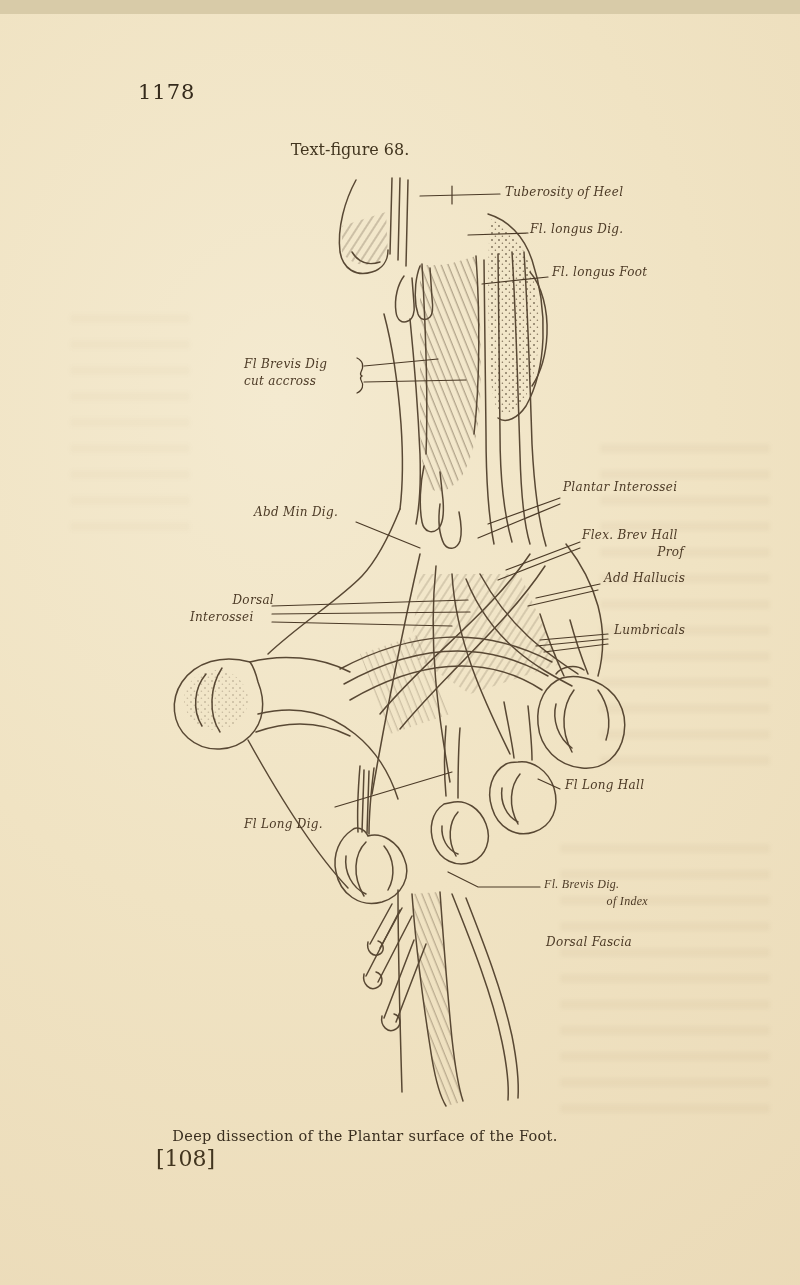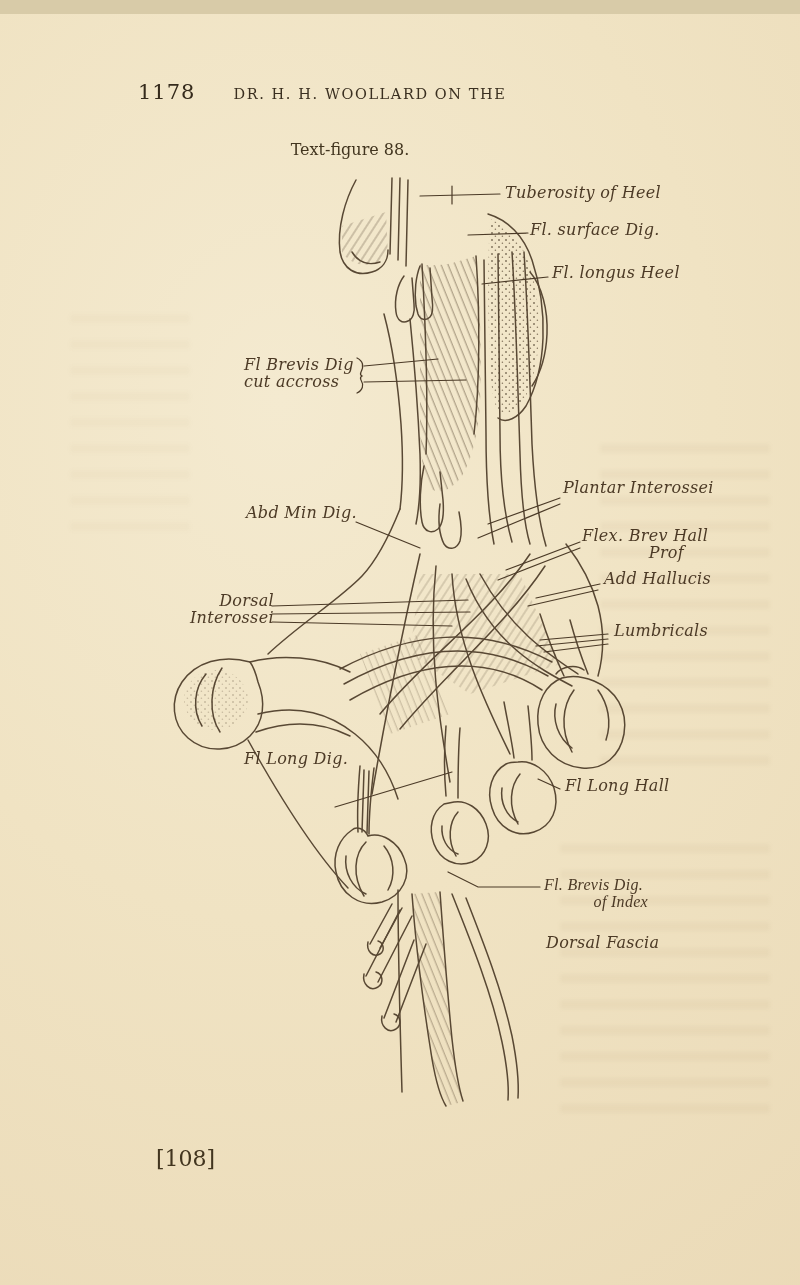--- a/index.html
+++ b/index.html
@@ -22,39 +22,38 @@
            font-size:14.5px;letter-spacing:1.6px;color:#3a2f20;}
   .figtitle{position:absolute;left:0;right:100px;top:126px;text-align:center;
             font-size:16px;color:#42351f;}
   .caption{position:absolute;left:0;right:70px;top:1114px;text-align:center;
            font-size:14.5px;color:#3a2f20;letter-spacing:.3px;}
   .sigmark{position:absolute;left:156px;top:1132px;font-size:22px;color:#42351f;}
   .hand{
     position:absolute;
     font-family:"DejaVu Serif","Liberation Serif",serif;
     font-style:italic;
-    font-size:16px;line-height:17px;
+    font-size:12px;line-height:17px;
     color:#4c3a26;letter-spacing:.3px;white-space:nowrap;
   }
   .hand .r{text-align:left;}
   .hand .c{text-align:right;}
   svg.fig{position:absolute;left:0;top:0;pointer-events:none;}
 </style>
 </head>
 <body>
 
 <div class="page">
 
   <div class="showthrough" style="left:600px;top:430px;width:170px;height:330px;"></div>
   <div class="showthrough" style="left:560px;top:830px;width:210px;height:280px;"></div>
   <div class="showthrough" style="left:70px;top:300px;width:120px;height:230px;opacity:.35;"></div>
 
   <div class="pagenum">1178</div>
-  <div class="runhead">DR. H. H. WOOLLARD ON THE</div>
-  <div class="figtitle">Text-figure 88.</div>
+  <div class="figtitle">Text-figure 68.</div>
 
   <svg class="fig" width="800" height="1285" viewBox="0 0 800 1285">
     <defs>
       <pattern id="hatchA" patternUnits="userSpaceOnUse" width="6.5" height="6.5" patternTransform="rotate(-22)">
         <line x1="3" y1="0" x2="3" y2="6.5" stroke="#4b3a27" stroke-width="1"></line>
       </pattern>
       <pattern id="hatchB" patternUnits="userSpaceOnUse" width="7" height="7" patternTransform="rotate(33)">
         <line x1="3" y1="0" x2="3" y2="7" stroke="#4b3a27" stroke-width="1"></line>
       </pattern>
       <pattern id="stip" patternUnits="userSpaceOnUse" width="7" height="7">
@@ -205,33 +204,33 @@
       <path d="M335,793 L452,758"></path>
       <path d="M540,873 L478,873 L448,858"></path>
     </g>
   </svg>
 
   <div class="hand" style="left:505px;top:170px;">
     <span>Tuberosity of Heel</span>
   </div>
 
   <div class="hand" style="left:530px;top:207px;">
-    <span>Fl. surface Dig.</span>
+    <span>Fl. longus Dig.</span>
   </div>
 
   <div class="hand" style="left:552px;top:250px;">
-    <span>Fl. longus Heel</span>
+    <span>Fl. longus Foot</span>
   </div>
 
   <div class="hand" style="left:244px;top:342px;width:110px;">
     <div>Fl Brevis Dig</div>
     <div class="r small">cut accross</div>
   </div>
 
-  <div class="hand" style="left:246px;top:490px;">
+  <div class="hand" style="left:254px;top:490px;">
     <span>Abd Min Dig.</span>
   </div>
 
   <div class="hand" style="left:190px;top:578px;width:84px;">
     <div class="c">Dorsal</div>
     <div>Interossei</div>
   </div>
 
   <div class="hand" style="left:563px;top:465px;">
     <span>Plantar Interossei</span>
@@ -247,28 +246,29 @@
   </div>
 
   <div class="hand" style="left:614px;top:608px;">
     <span>Lumbricals</span>
   </div>
 
   <div class="hand" style="left:565px;top:763px;">
     <span>Fl Long Hall</span>
   </div>
 
-  <div class="hand" style="left:244px;top:736px;">
+  <div class="hand" style="left:244px;top:802px;">
     <span>Fl Long Dig.</span>
   </div>
 
   <div class="hand" style="left:544px;top:862px;width:104px;font-family:Liberation Serif, serif;">
     <div>Fl. Brevis Dig.</div>
     <div class="c">of Index</div>
   </div>
 
   <div class="hand" style="left:546px;top:920px;">
     <span>Dorsal Fascia</span>
   </div>
 
+  <div class="caption">Deep dissection of the Plantar surface of the Foot.</div>
   <div class="sigmark">[108]</div>
 
 </div>
 
 </body></html>

